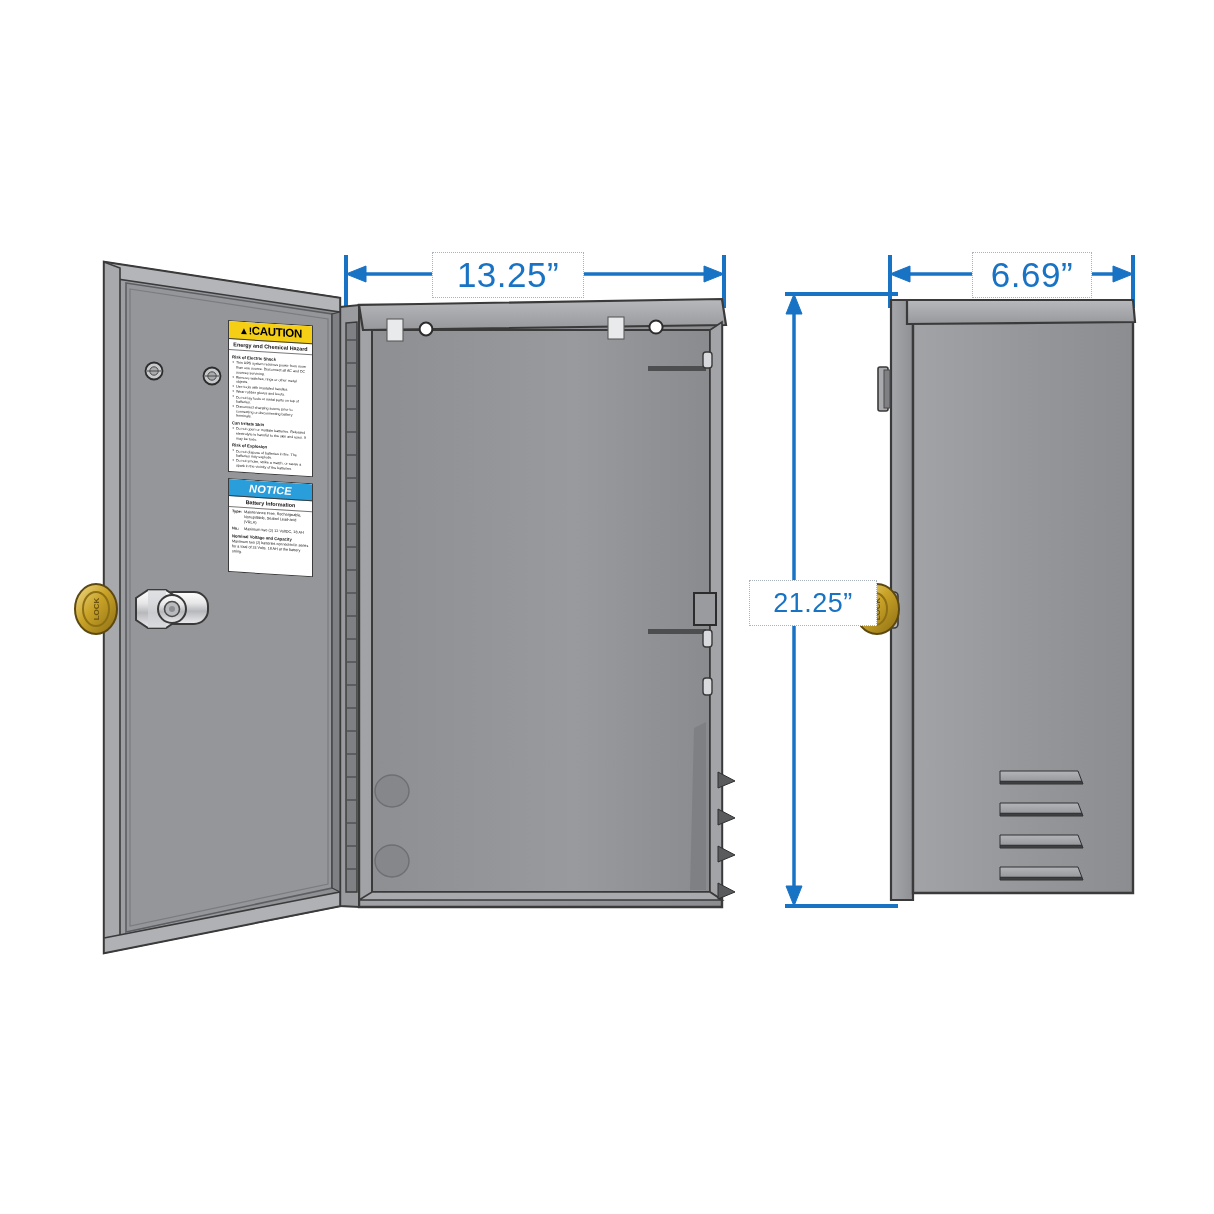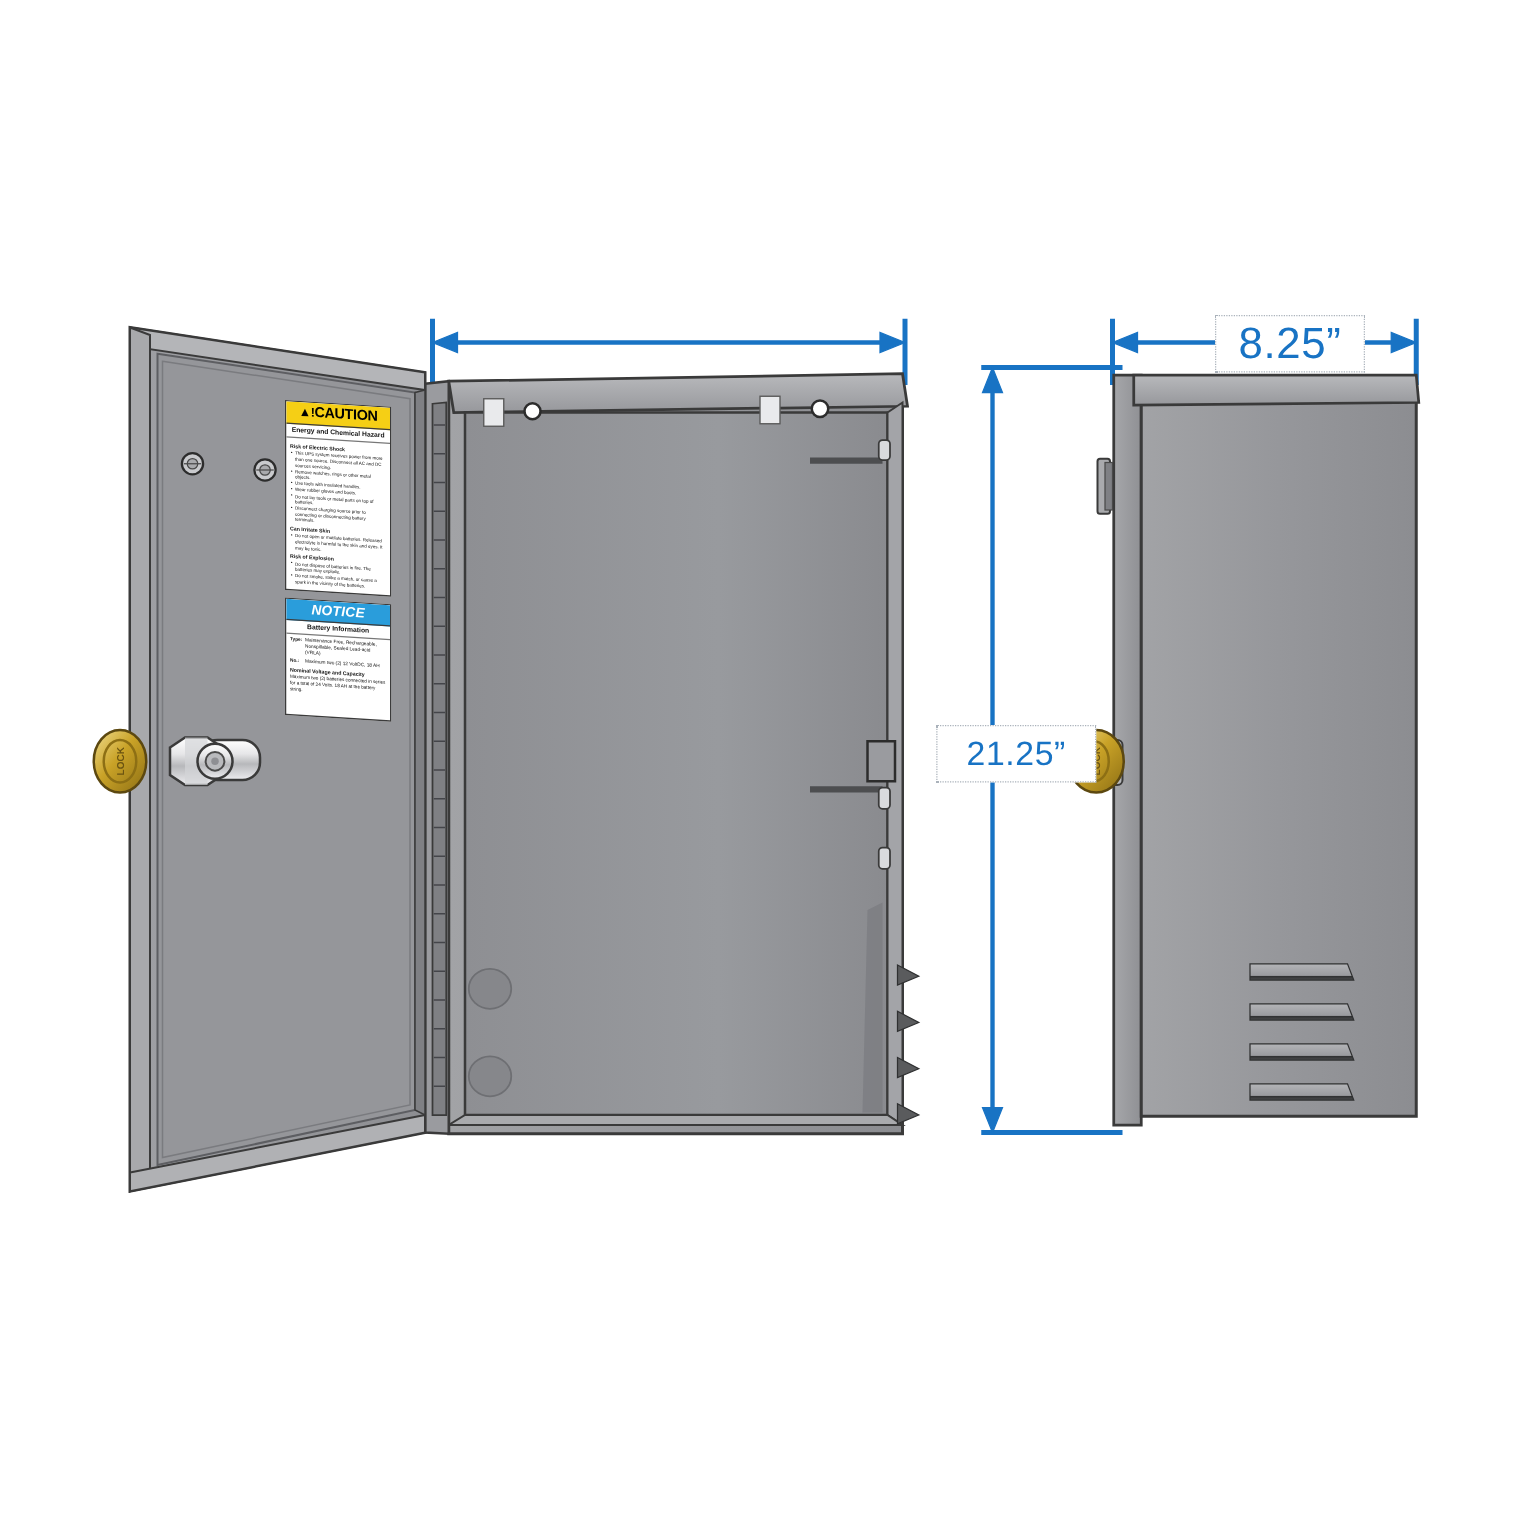--- a/index.html
+++ b/index.html
@@ -306,21 +306,22 @@
       <rect x="884" y="592" width="14" height="36" rx="4" fill="#b7b8bb" stroke="#3a3a3a" stroke-width="1.6"></rect>
       <ellipse cx="877" cy="609" rx="22" ry="25" fill="url(#gBrass)" stroke="#5c4810" stroke-width="2"></ellipse>
       <ellipse cx="875" cy="609" rx="12" ry="16" fill="none" stroke="#8d6f14" stroke-width="2"></ellipse>
       <g transform="rotate(-90 877 609)">
         <text x="877" y="612" text-anchor="middle" font-family="Liberation Sans, sans-serif" font-size="8" font-weight="700" fill="#6b5412">LOCK</text>
       </g>
     </g>
   </g>
 </svg>
 
-<div class="dimlabel" id="lbl-depth">8.25”</div>
+<div class="dimlabel" id="lbl-width">13.25”</div>
+<div class="dimlabel" id="lbl-depth">6.69”</div>
 <div class="dimlabel" id="lbl-height">21.25”</div>
 
 <div id="caution-label">
   <div class="cap-bar">
     <span class="tri">▲!</span><span>CAUTION</span>
   </div>
   <div class="lbl-sub">Energy and Chemical Hazard</div>
   <div class="lbl-body">
     <div class="lbl-head">Risk of Electric Shock</div>
     <div class="lbl-li">This UPS system receives power from more than one source. Disconnect all AC and DC sources servicing.</div>

